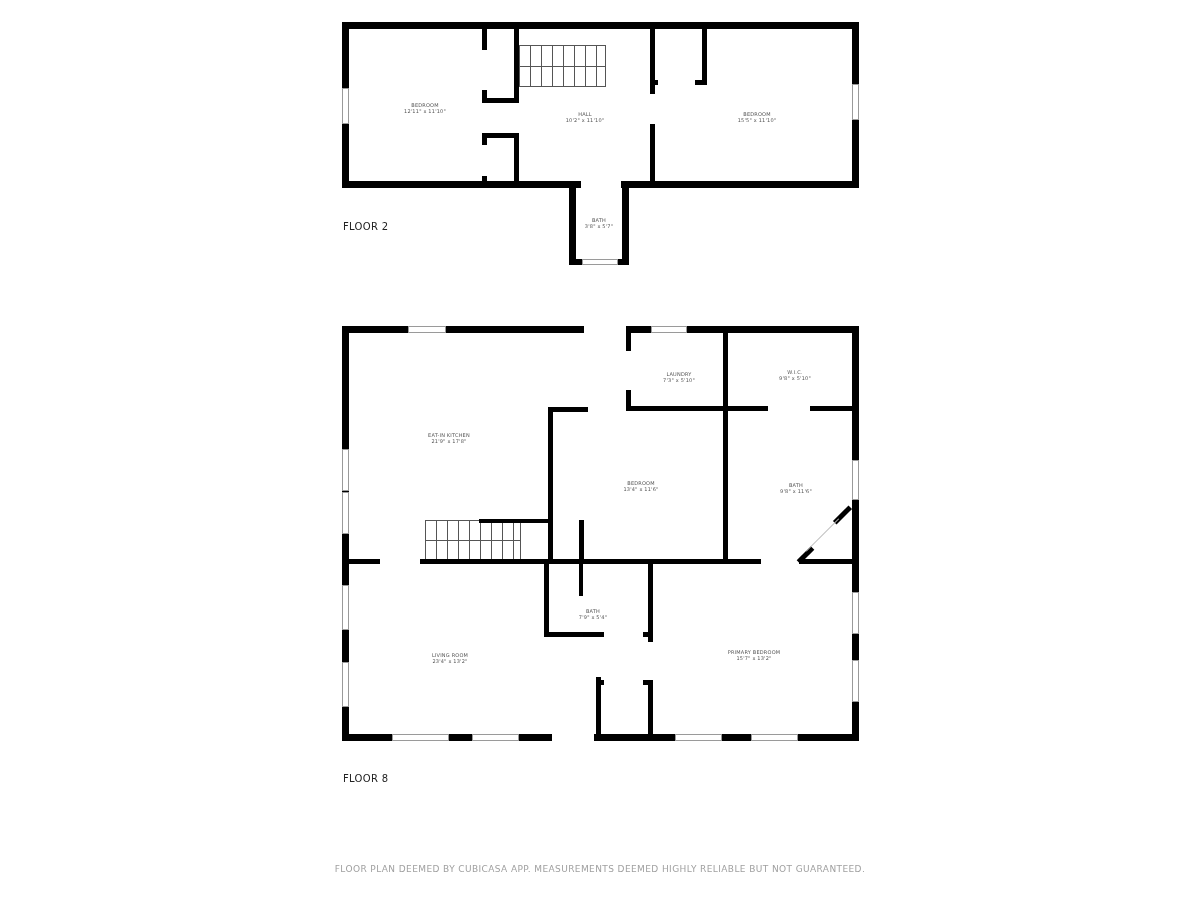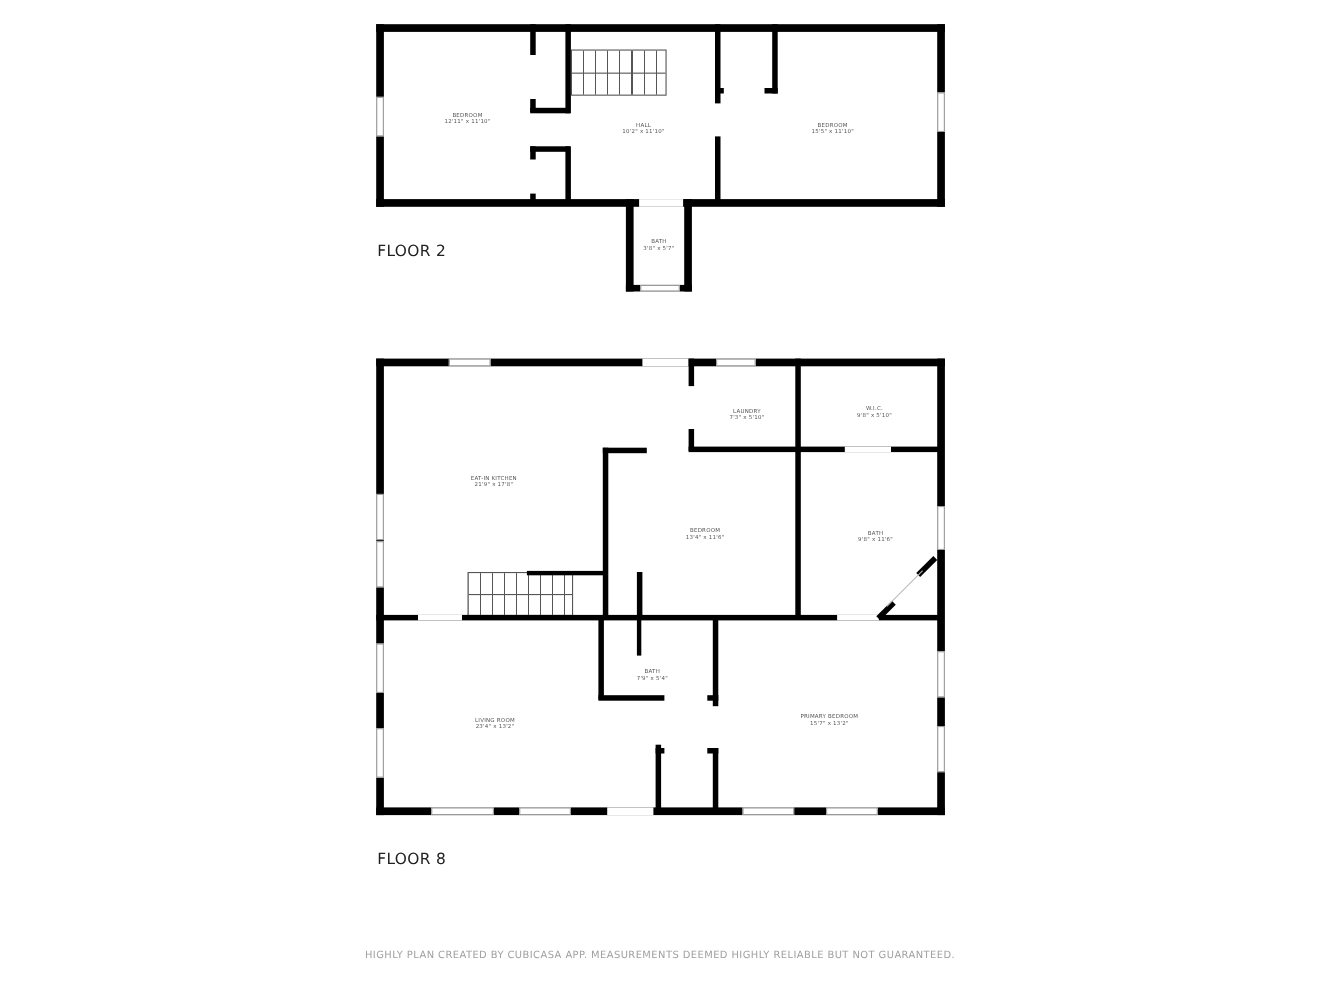--- a/index.html
+++ b/index.html
@@ -1,21 +1,21 @@
 <!DOCTYPE html>
 <html><head>
 <meta charset="utf-8">
 <style>
   html,body{margin:0;padding:0;background:#fff;}
   body{width:1200px;height:900px;position:relative;overflow:hidden;font-family:"DejaVu Sans",sans-serif;}
   .wall{position:absolute;background:#000;}
   .win{position:absolute;background:#fff;border:1px solid #9a9a9a;box-sizing:border-box;}
   .gap{position:absolute;background:#fff;}
   .room-label{position:absolute;text-align:center;font-size:5px;line-height:6px;color:#555;transform:translateX(-50%);white-space:nowrap;letter-spacing:0.2px;}
-  .floor-label{position:absolute;font-size:14px;color:#222;letter-spacing:0.3px;}
+  .floor-label{position:absolute;font-size:10px;color:#222;letter-spacing:0.3px;}
   .stairs{position:absolute;border:1px solid #555;box-sizing:border-box;background:repeating-linear-gradient(90deg,#fff 0,#fff 10px,#555 10px,#555 11px);}
   .stairs .mid{position:absolute;left:0;right:0;top:50%;height:1px;background:#555;}
   .footer{position:absolute;left:0;width:1200px;top:864px;text-align:center;font-size:9px;color:#a0a0a0;letter-spacing:0.4px;}
 </style>
 </head>
 <body>
 
 <div>
 
   <div class="wall" style="left:342px;top:22px;width:517px;height:7px;"></div>
@@ -161,13 +161,13 @@
     <div>LIVING ROOM</div>
     <div>23'4" x 13'2"</div>
   </div>
 <div class="room-label" style="left:754px;top:649px;">
     <div>PRIMARY BEDROOM</div>
     <div>15'7" x 13'2"</div>
   </div>
 
 <div class="floor-label" style="left:343px;top:773px;">FLOOR 8</div>
 
-<div class="footer">HIGHLY PLAN CREATED BY CUBICASA APP. MEASUREMENTS DEEMED HIGHLY RELIABLE BUT NOT GUARANTEED.</div>
+<div class="footer">FLOOR PLAN DEEMED BY CUBICASA APP. MEASUREMENTS DEEMED HIGHLY RELIABLE BUT NOT GUARANTEED.</div>
 
 </body></html>

